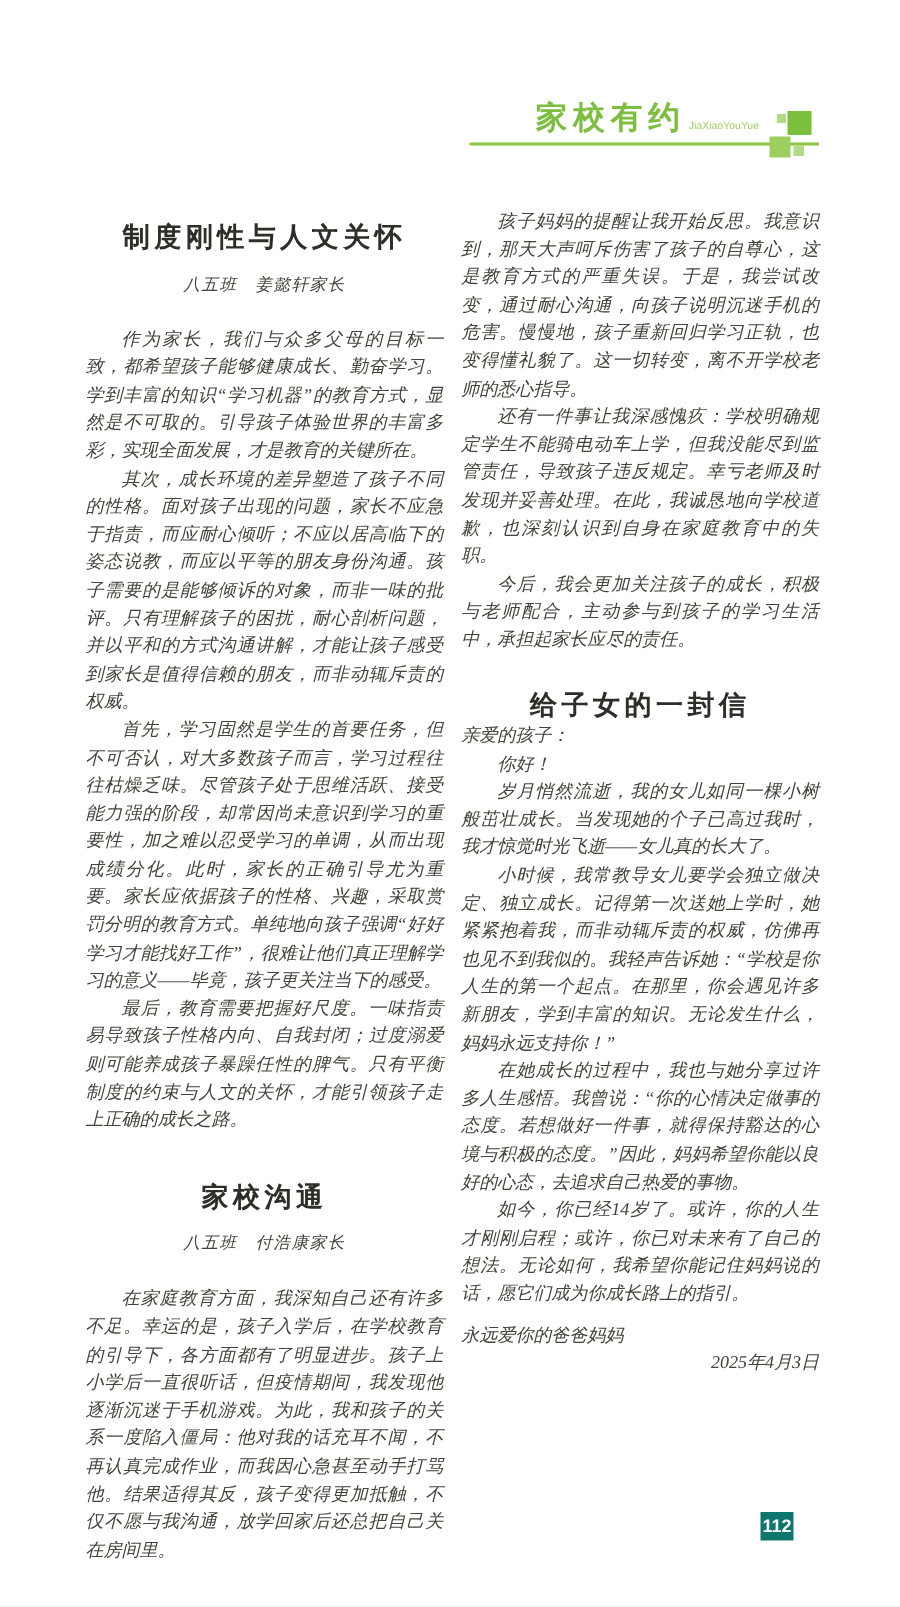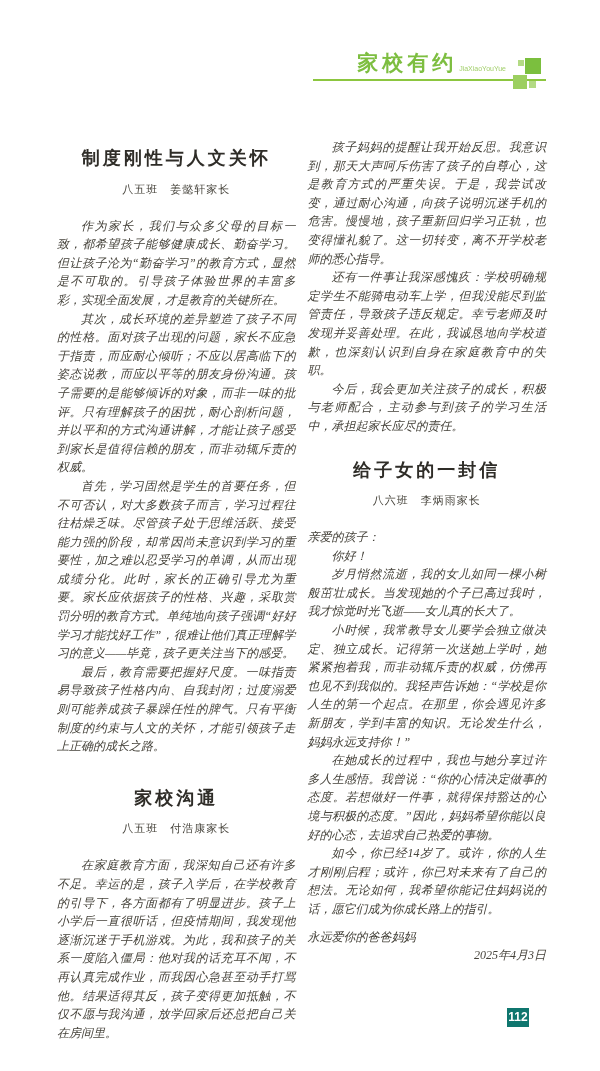--- a/index.html
+++ b/index.html
@@ -7,21 +7,21 @@
     position:relative;
     width:600px; height:1071px;
     margin:0 auto;
     background:#ffffff;
     font-family:"Liberation Serif","DejaVu Serif",serif;
     color:#45423a;
     overflow:hidden;
   }
 
   
-  .masthead { position:absolute; top:52px; left:313px; width:233px; }
+  .masthead { position:absolute; top:68px; left:313px; width:233px; }
   .masthead-row { display:flex; align-items:flex-end; justify-content:flex-end; padding-right:40px; }
   .masthead-title {
     font-size:21px; font-weight:bold; color:#7dbe40;
     letter-spacing:4px; line-height:1;
     font-family:"Liberation Sans","DejaVu Sans",sans-serif;
   }
   .masthead-sub {
     font-size:7px; color:#a2cf6b; margin:0 0 1px 2px; line-height:1;
     font-family:"Liberation Sans","DejaVu Sans",sans-serif;
   }
@@ -40,21 +40,21 @@
   }
   .col { flex:1; min-width:0; }
 
   .article-title {
     font-size:18px; font-weight:bold; color:#2f2d28;
     text-align:center; letter-spacing:3px;
     margin:0 0 0 0; line-height:1.2;
   }
   .byline {
     font-size:11px; color:#45423a; text-align:center;
-    margin:12px 0 20px 0; letter-spacing:1px;
+    margin:12px 0 20px 0; letter-spacing:1px;font-style:italic;
   }
   .para {
     font-size:12px; line-height:18.6px;
     text-align:justify; text-indent:2em;
     margin:0;
     font-style:italic;
   }
   .t1 { margin-top:10px; }
   .t2 { margin-top:32px; }
   .t3 { margin-top:24px; }
@@ -92,42 +92,41 @@
       <span class="sq sq4"></span>
     </div>
   </div>
 
   <div class="columns">
 
     <div class="col">
       <h2 class="article-title t1">制度刚性与人文关怀</h2>
       <div class="byline">八五班　姜懿轩家长</div>
       <div>
-          <p class="para">作为家长，我们与众多父母的目标一致，都希望孩子能够健康成长、勤奋学习。但让孩子沦为“勤奋学习”的教育方式，显然是不可取的。引导孩子体验世界的丰富多彩，实现全面发展，才是教育的关键所在。</p>
+          <p class="para">作为家长，我们与众多父母的目标一致，都希望孩子能够健康成长、勤奋学习。学到丰富的知识“学习机器”的教育方式，显然是不可取的。引导孩子体验世界的丰富多彩，实现全面发展，才是教育的关键所在。</p>
           <p class="para">其次，成长环境的差异塑造了孩子不同的性格。面对孩子出现的问题，家长不应急于指责，而应耐心倾听；不应以居高临下的姿态说教，而应以平等的朋友身份沟通。孩子需要的是能够倾诉的对象，而非一味的批评。只有理解孩子的困扰，耐心剖析问题，并以平和的方式沟通讲解，才能让孩子感受到家长是值得信赖的朋友，而非动辄斥责的权威。</p>
           <p class="para">首先，学习固然是学生的首要任务，但不可否认，对大多数孩子而言，学习过程往往枯燥乏味。尽管孩子处于思维活跃、接受能力强的阶段，却常因尚未意识到学习的重要性，加之难以忍受学习的单调，从而出现成绩分化。此时，家长的正确引导尤为重要。家长应依据孩子的性格、兴趣，采取赏罚分明的教育方式。单纯地向孩子强调“好好学习才能找好工作”，很难让他们真正理解学习的意义——毕竟，孩子更关注当下的感受。</p>
           <p class="para">最后，教育需要把握好尺度。一味指责易导致孩子性格内向、自我封闭；过度溺爱则可能养成孩子暴躁任性的脾气。只有平衡制度的约束与人文的关怀，才能引领孩子走上正确的成长之路。</p>
         </div>
 
       <h2 class="article-title t2">家校沟通</h2>
       <div class="byline">八五班　付浩康家长</div>
       <div>
           <p class="para">在家庭教育方面，我深知自己还有许多不足。幸运的是，孩子入学后，在学校教育的引导下，各方面都有了明显进步。孩子上小学后一直很听话，但疫情期间，我发现他逐渐沉迷于手机游戏。为此，我和孩子的关系一度陷入僵局：他对我的话充耳不闻，不再认真完成作业，而我因心急甚至动手打骂他。结果适得其反，孩子变得更加抵触，不仅不愿与我沟通，放学回家后还总把自己关在房间里。</p>
         </div>
     </div>
 
     <div class="col">
       <div>
           <p class="para">孩子妈妈的提醒让我开始反思。我意识到，那天大声呵斥伤害了孩子的自尊心，这是教育方式的严重失误。于是，我尝试改变，通过耐心沟通，向孩子说明沉迷手机的危害。慢慢地，孩子重新回归学习正轨，也变得懂礼貌了。这一切转变，离不开学校老师的悉心指导。</p>
           <p class="para">还有一件事让我深感愧疚：学校明确规定学生不能骑电动车上学，但我没能尽到监管责任，导致孩子违反规定。幸亏老师及时发现并妥善处理。在此，我诚恳地向学校道歉，也深刻认识到自身在家庭教育中的失职。</p>
           <p class="para">今后，我会更加关注孩子的成长，积极与老师配合，主动参与到孩子的学习生活中，承担起家长应尽的责任。</p>
         </div>
 
       <h2 class="article-title t3">给子女的一封信</h2>
-      <div class="byline">八六班　李炳雨家长</div>
 
       <div class="letter">
         <p class="para salutation">亲爱的孩子：</p>
         <p class="para greeting">你好！</p>
         <div>
             <p class="para">岁月悄然流逝，我的女儿如同一棵小树般茁壮成长。当发现她的个子已高过我时，我才惊觉时光飞逝——女儿真的长大了。</p>
             <p class="para">小时候，我常教导女儿要学会独立做决定、独立成长。记得第一次送她上学时，她紧紧抱着我，而非动辄斥责的权威，仿佛再也见不到我似的。我轻声告诉她：“学校是你人生的第一个起点。在那里，你会遇见许多新朋友，学到丰富的知识。无论发生什么，妈妈永远支持你！”</p>
             <p class="para">在她成长的过程中，我也与她分享过许多人生感悟。我曾说：“你的心情决定做事的态度。若想做好一件事，就得保持豁达的心境与积极的态度。”因此，妈妈希望你能以良好的心态，去追求自己热爱的事物。</p>
             <p class="para">如今，你已经14岁了。或许，你的人生才刚刚启程；或许，你已对未来有了自己的想法。无论如何，我希望你能记住妈妈说的话，愿它们成为你成长路上的指引。</p>
           </div>

